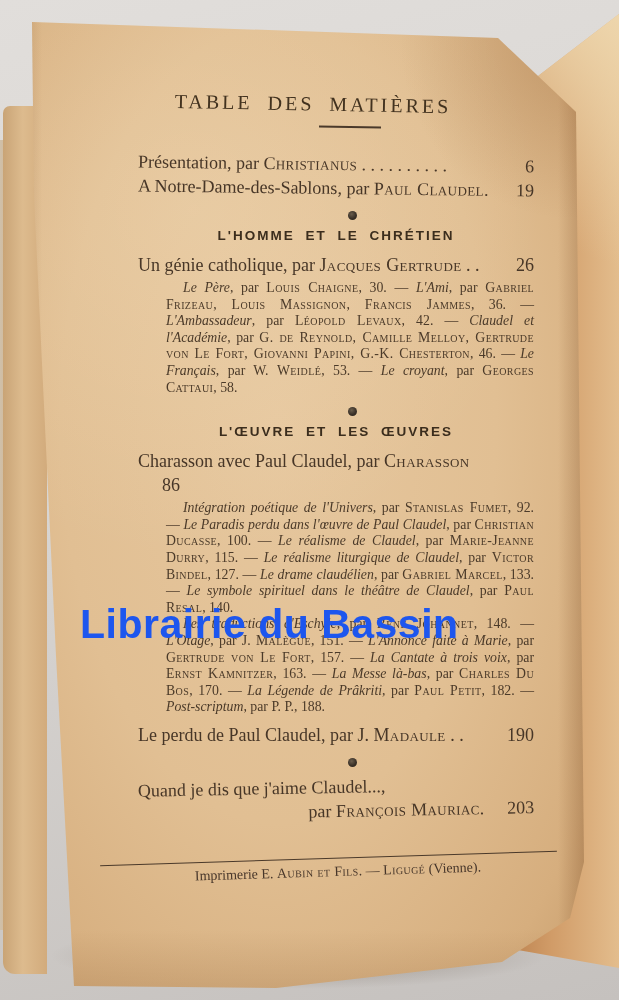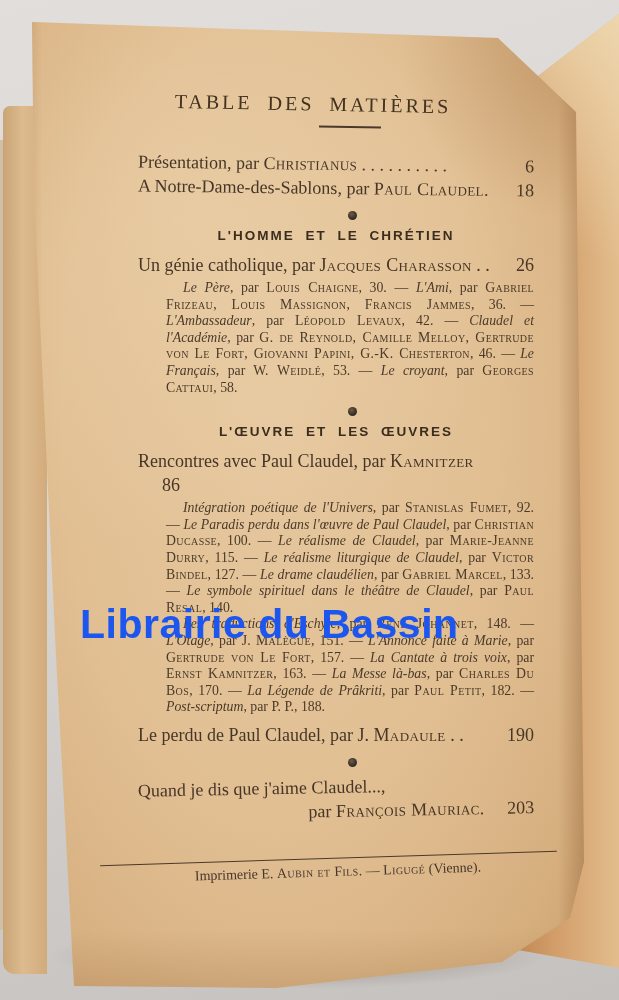--- a/index.html
+++ b/index.html
@@ -77,43 +77,43 @@
     <div id="toc-blocks">
         <div class="">
           <div class="entry">
             <span class="etext"><span>Présentation, par </span><span class="sc">Christianus</span><span> . . . . . . . . . .</span></span>
             <span class="pg">6</span>
           </div>
         </div>
         <div class="">
           <div class="entry">
             <span class="etext"><span>A Notre-Dame-des-Sablons, par </span><span class="sc">Paul Claudel</span><span>.</span></span>
-            <span class="pg">18</span>
+            <span class="pg">19</span>
           </div>
         </div>
         <div class="sep">
           <span class="dot"></span>
         </div>
         <div class="heading">L'HOMME ET LE CHRÉTIEN</div>
         <div class="">
           <div class="entry">
-            <span class="etext"><span>Un génie catholique, par </span><span class="sc">Jacques Charasson</span><span> . .</span></span>
+            <span class="etext"><span>Un génie catholique, par </span><span class="sc">Jacques Gertrude</span><span> . .</span></span>
             <span class="pg">26</span>
           </div>
         </div>
         <div class="sub">
           <p><i>Le Père</i><span>, par </span><span class="sc">Louis Chaigne</span><span>, 30. — </span><i>L'Ami</i><span>, par </span><span class="sc">Gabriel Frizeau, Louis Massignon, Francis Jammes</span><span>, 36. — </span><i>L'Ambassadeur</i><span>, par </span><span class="sc">Léopold Levaux</span><span>, 42. — </span><i>Claudel et l'Académie</i><span>, par </span><span class="sc">G. de Reynold, Camille Melloy, Gertrude von Le Fort, Giovanni Papini, G.-K. Chesterton</span><span>, 46. — </span><i>Le Français</i><span>, par W. </span><span class="sc">Weidlé</span><span>, 53. — </span><i>Le croyant</i><span>, par </span><span class="sc">Georges Cattaui</span><span>, 58.</span></p>
         </div>
         <div class="sep">
           <span class="dot"></span>
         </div>
         <div class="heading">L'ŒUVRE ET LES ŒUVRES</div>
         <div class="">
           <div class="entry">
-            <span class="etext"><span>Rencontres avec Paul Claudel, par </span><span class="sc">Kamnitzer</span></span>
+            <span class="etext"><span>Charasson avec Paul Claudel, par </span><span class="sc">Charasson</span></span>
             <span class="pg"></span>
           </div>
           <div class="entry">
             <span class="pg">86</span>
           </div>
         </div>
         <div class="sub">
           <p><i>Intégration poétique de l'Univers</i><span>, par </span><span class="sc">Stanislas Fumet</span><span>, 92. — </span><i>Le Paradis perdu dans l'œuvre de Paul Claudel</i><span>, par </span><span class="sc">Christian Ducasse</span><span>, 100. — </span><i>Le réalisme de Claudel</i><span>, par </span><span class="sc">Marie-Jeanne Durry</span><span>, 115. — </span><i>Le réalisme liturgique de Claudel</i><span>, par </span><span class="sc">Victor Bindel</span><span>, 127. — </span><i>Le drame claudélien</i><span>, par </span><span class="sc">Gabriel Marcel</span><span>, 133. — </span><i>Le symbole spirituel dans le théâtre de Claudel</i><span>, par </span><span class="sc">Paul Resal</span><span>, 140.</span></p>
           <p><i>Les traductions d'Eschyle</i><span>, par </span><span class="sc">René Johannet</span><span>, 148. — </span><i>L'Otage</i><span>, par J. </span><span class="sc">Malègue</span><span>, 151. — </span><i>L'Annonce faite à Marie</i><span>, par </span><span class="sc">Gertrude von Le Fort</span><span>, 157. — </span><i>La Cantate à trois voix</i><span>, par </span><span class="sc">Ernst Kamnitzer</span><span>, 163. — </span><i>La Messe là-bas</i><span>, par </span><span class="sc">Charles Du Bos</span><span>, 170. — </span><i>La Légende de Prâkriti</i><span>, par </span><span class="sc">Paul Petit</span><span>, 182. — </span><i>Post-scriptum</i><span>, par P. P., 188.</span></p>
         </div>

